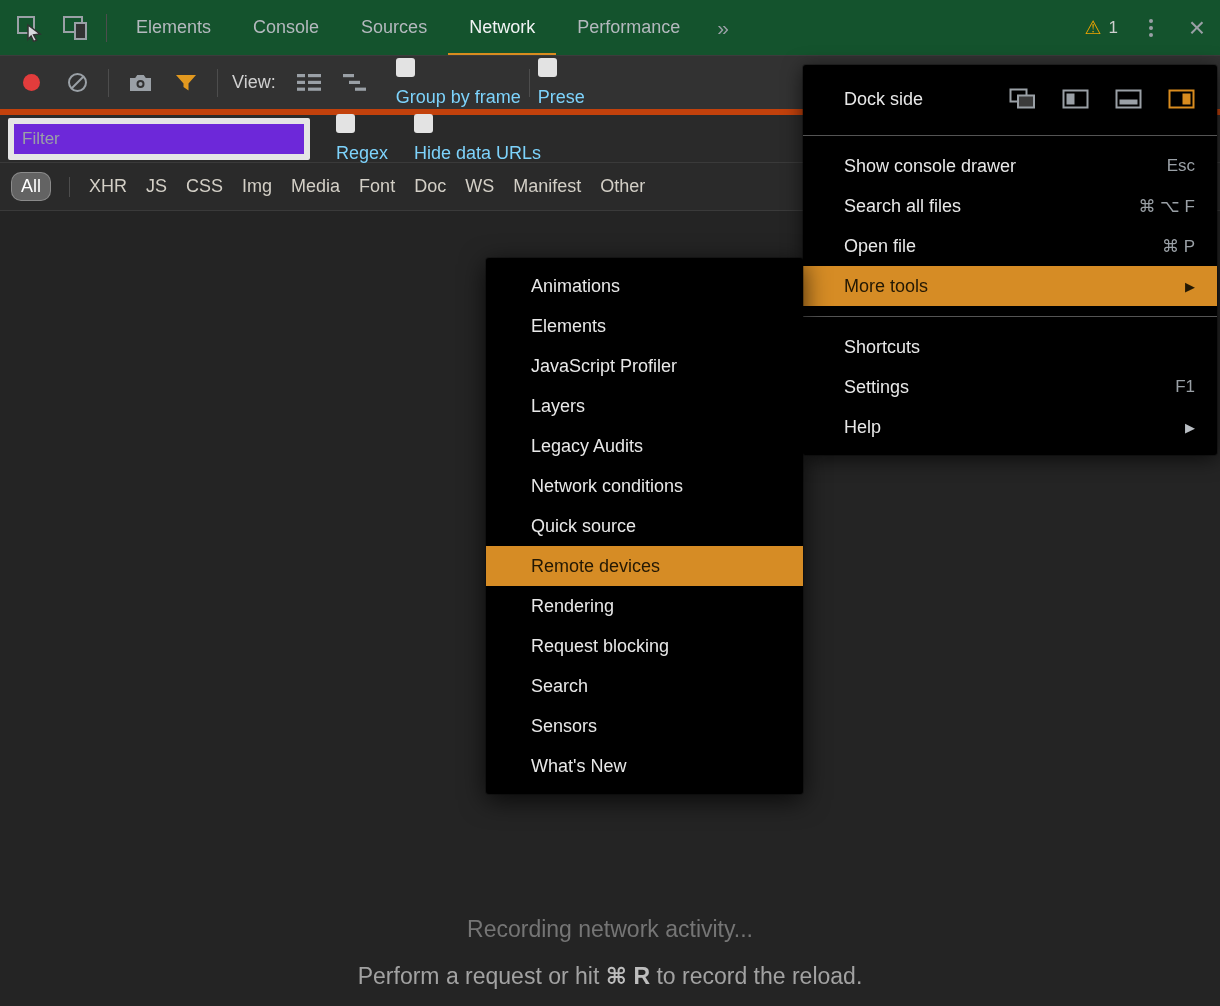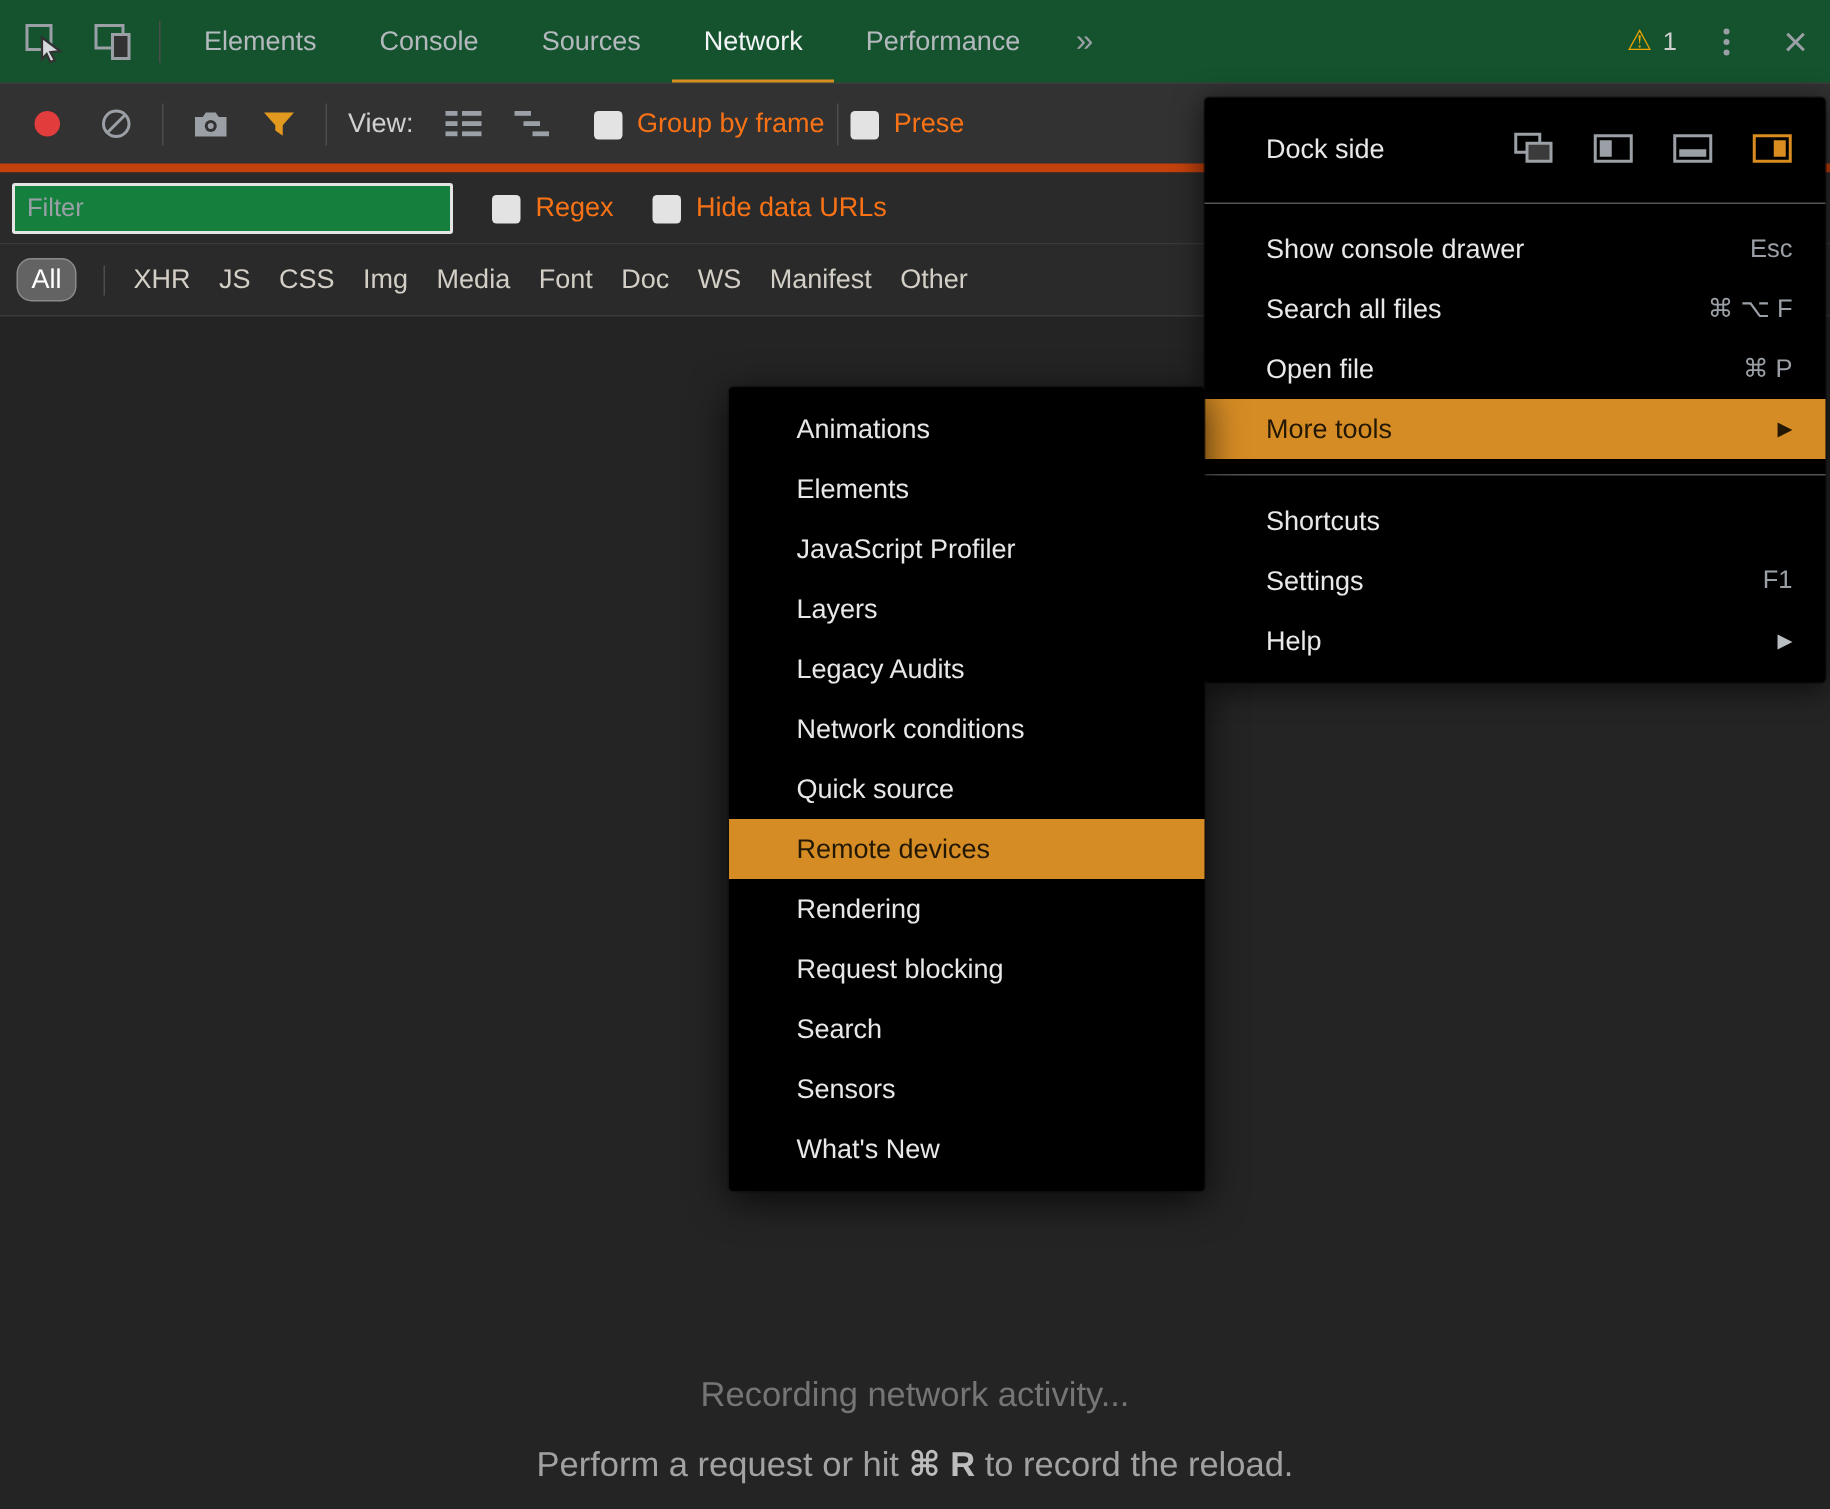--- a/index.html
+++ b/index.html
@@ -38,31 +38,31 @@
   .kebab-dots i { width:4px; height:4px; border-radius:50%; background:#9aa0a6; }
   .close-glyph { font-size:28px; color:#9aa0a6; line-height:1; }
 
   
   .toolbar2 {
     height:53px; background:#323232; border-bottom:6px solid #c2410c;
     display:flex; align-items:center; padding-left:8px;
   }
   .record-dot { width:17px; height:17px; border-radius:50%; background:#e23c3c; display:block; }
   .label { font-size:18px; color:#d0d0d0; margin:0 10px 0 6px; }
-  .check { display:inline-flex; align-items:flex-end; gap:10px; font-size:18px; color:#f97316; cursor:pointer; white-space:nowrap; }
+  .check { display:inline-flex; align-items:flex-start; gap:10px; font-size:18px; color:#7dd3fc; cursor:pointer; white-space:nowrap;flex-direction:column; }
   .check .box { width:19px; height:19px; background:#e3e3e3; border-radius:3px; flex:0 0 auto; }
   .ml18 { margin-left:18px; }
 
   
   .filterrow {
     height:47px; background:#2a2a2a; border-bottom:1px solid #3a3a3a;
     display:flex; align-items:center; padding:0 8px; gap:26px;
   }
   .filter-input {
-    width:274px; height:30px; background:#15803d; border:2px solid #e5e5e5; border-radius:2px;
+    width:274px; height:30px; background:#6d28d9; border:6px solid #e5e5e5; border-radius:2px;
     color:#dadada; font-size:17px; padding:0 8px; outline:none;
     font-family:"Liberation Sans","DejaVu Sans",sans-serif;
   }
   .filter-input::placeholder { color:#9aa0a6; }
 
   
   .typerow {
     height:47px; background:#2a2a2a; border-bottom:1px solid #3a3a3a;
     display:flex; align-items:center; padding:0 12px; gap:19px;
     font-size:18px; color:#d3cfc6;

